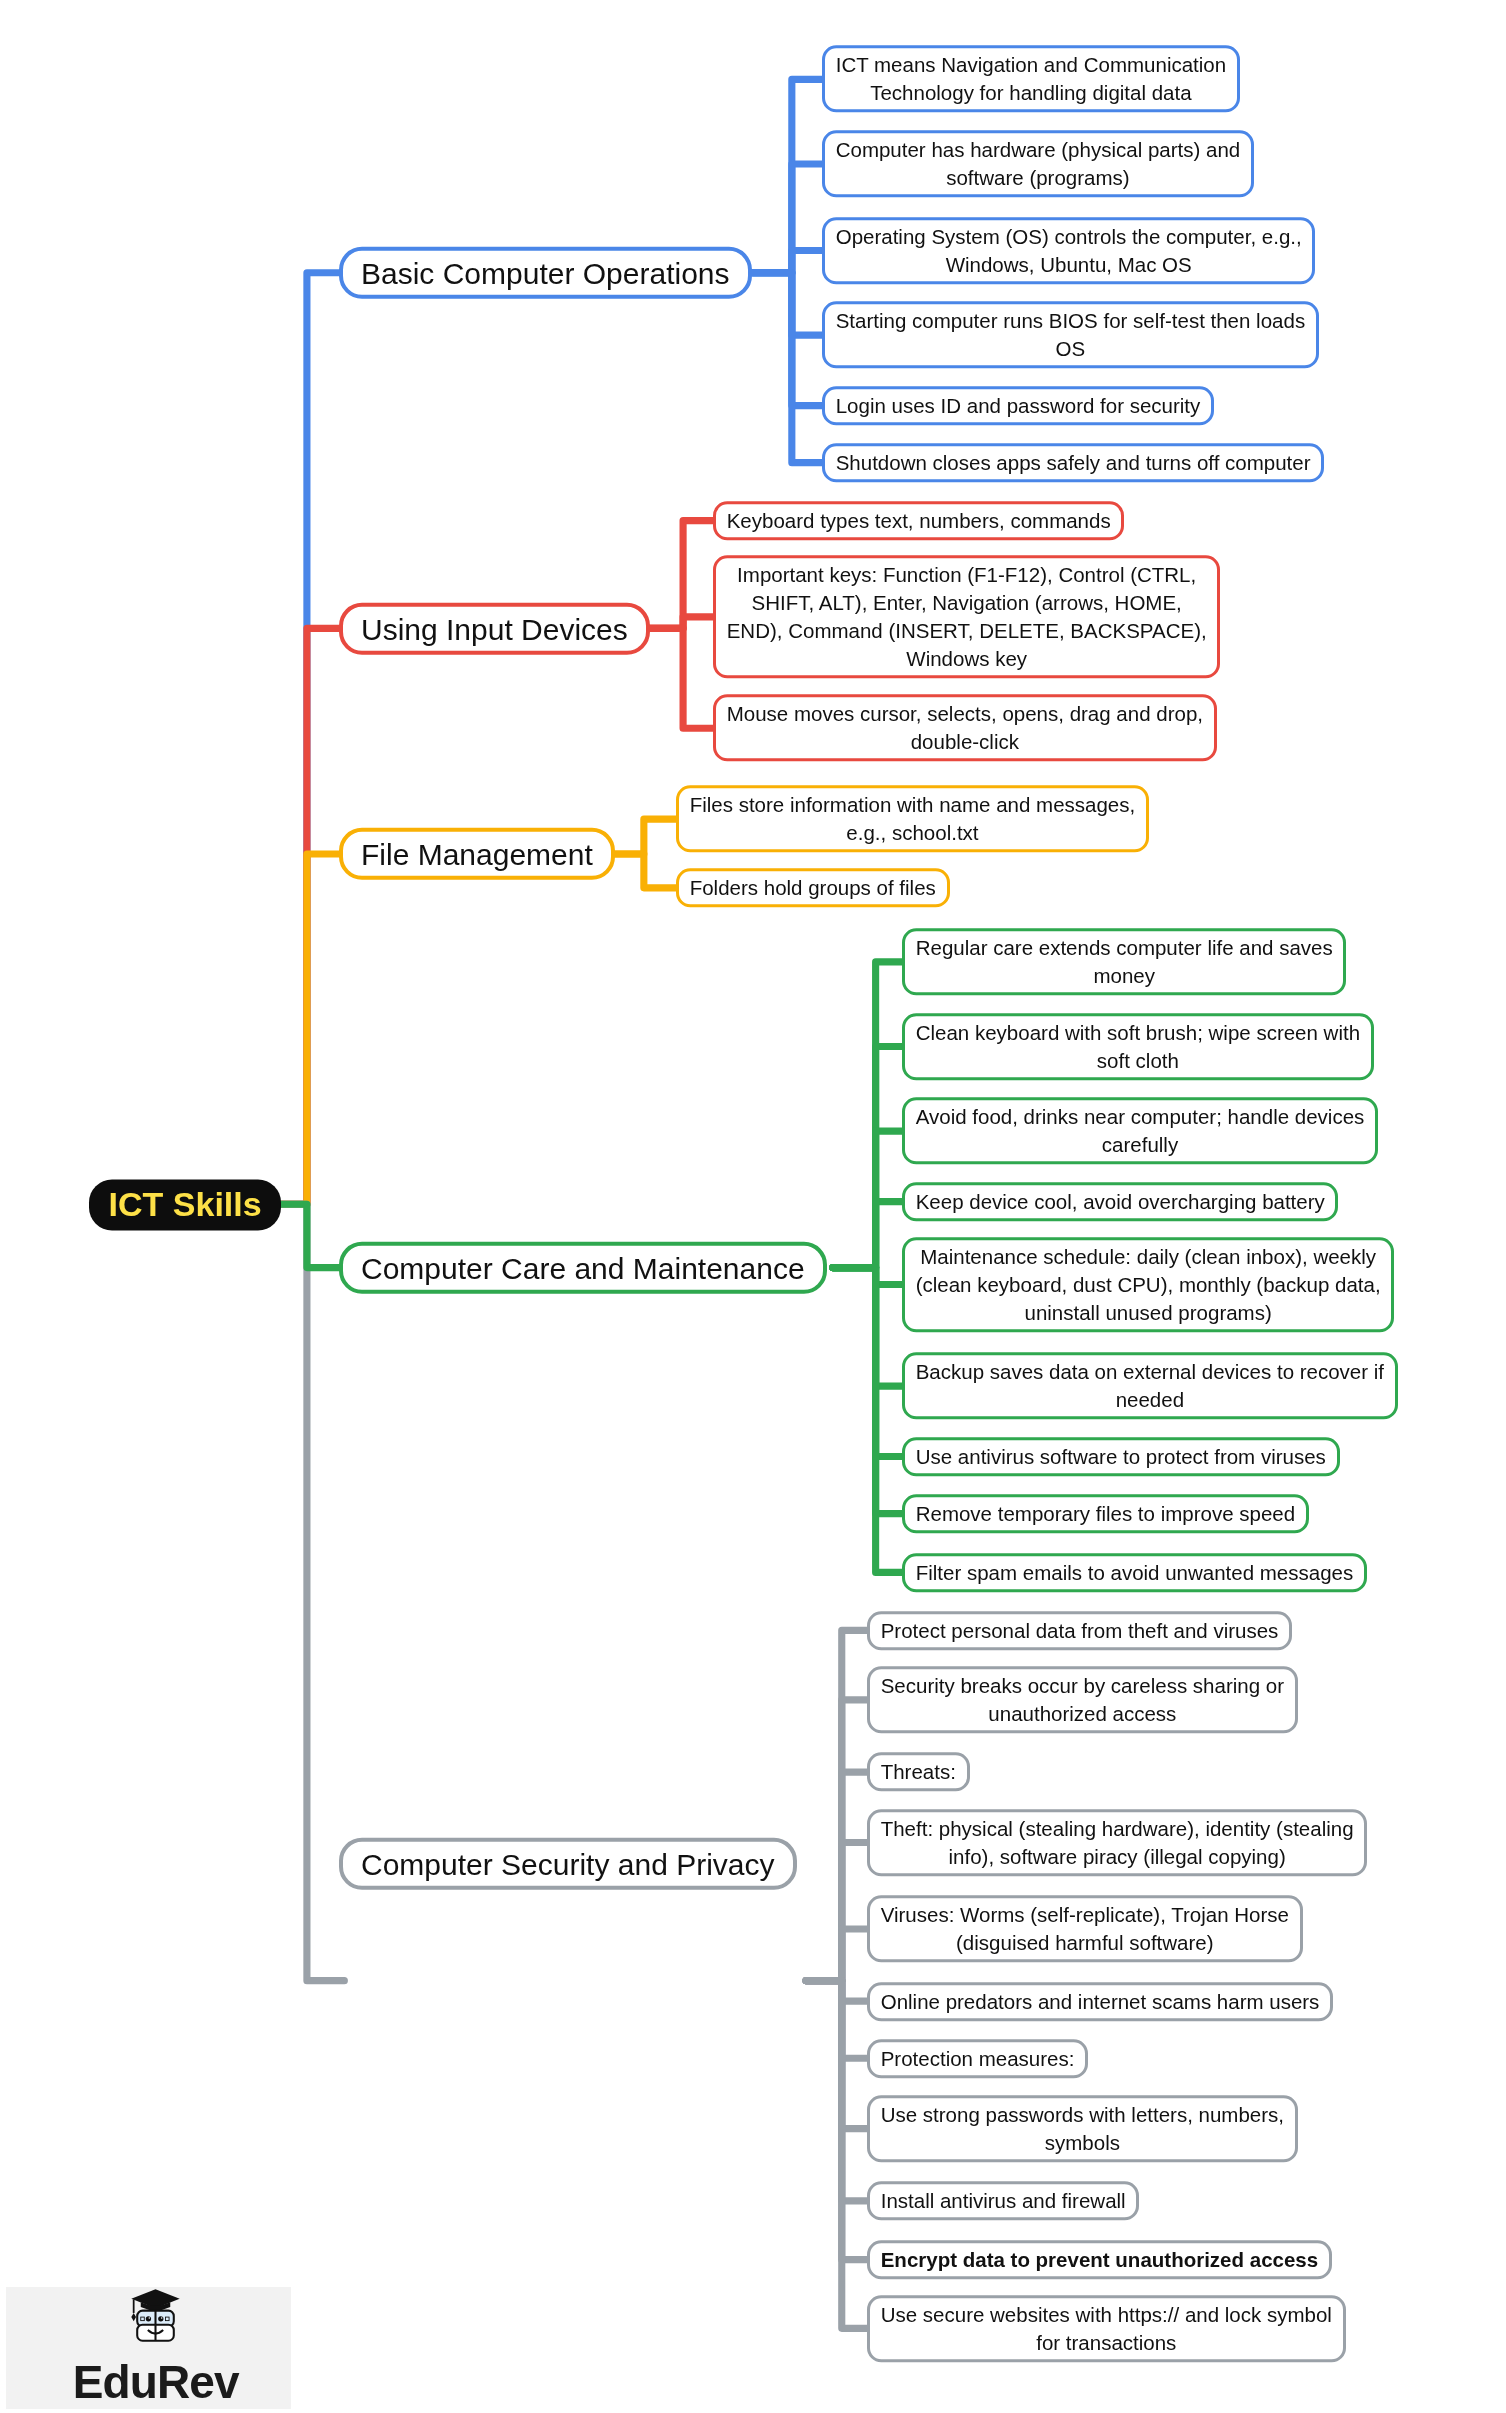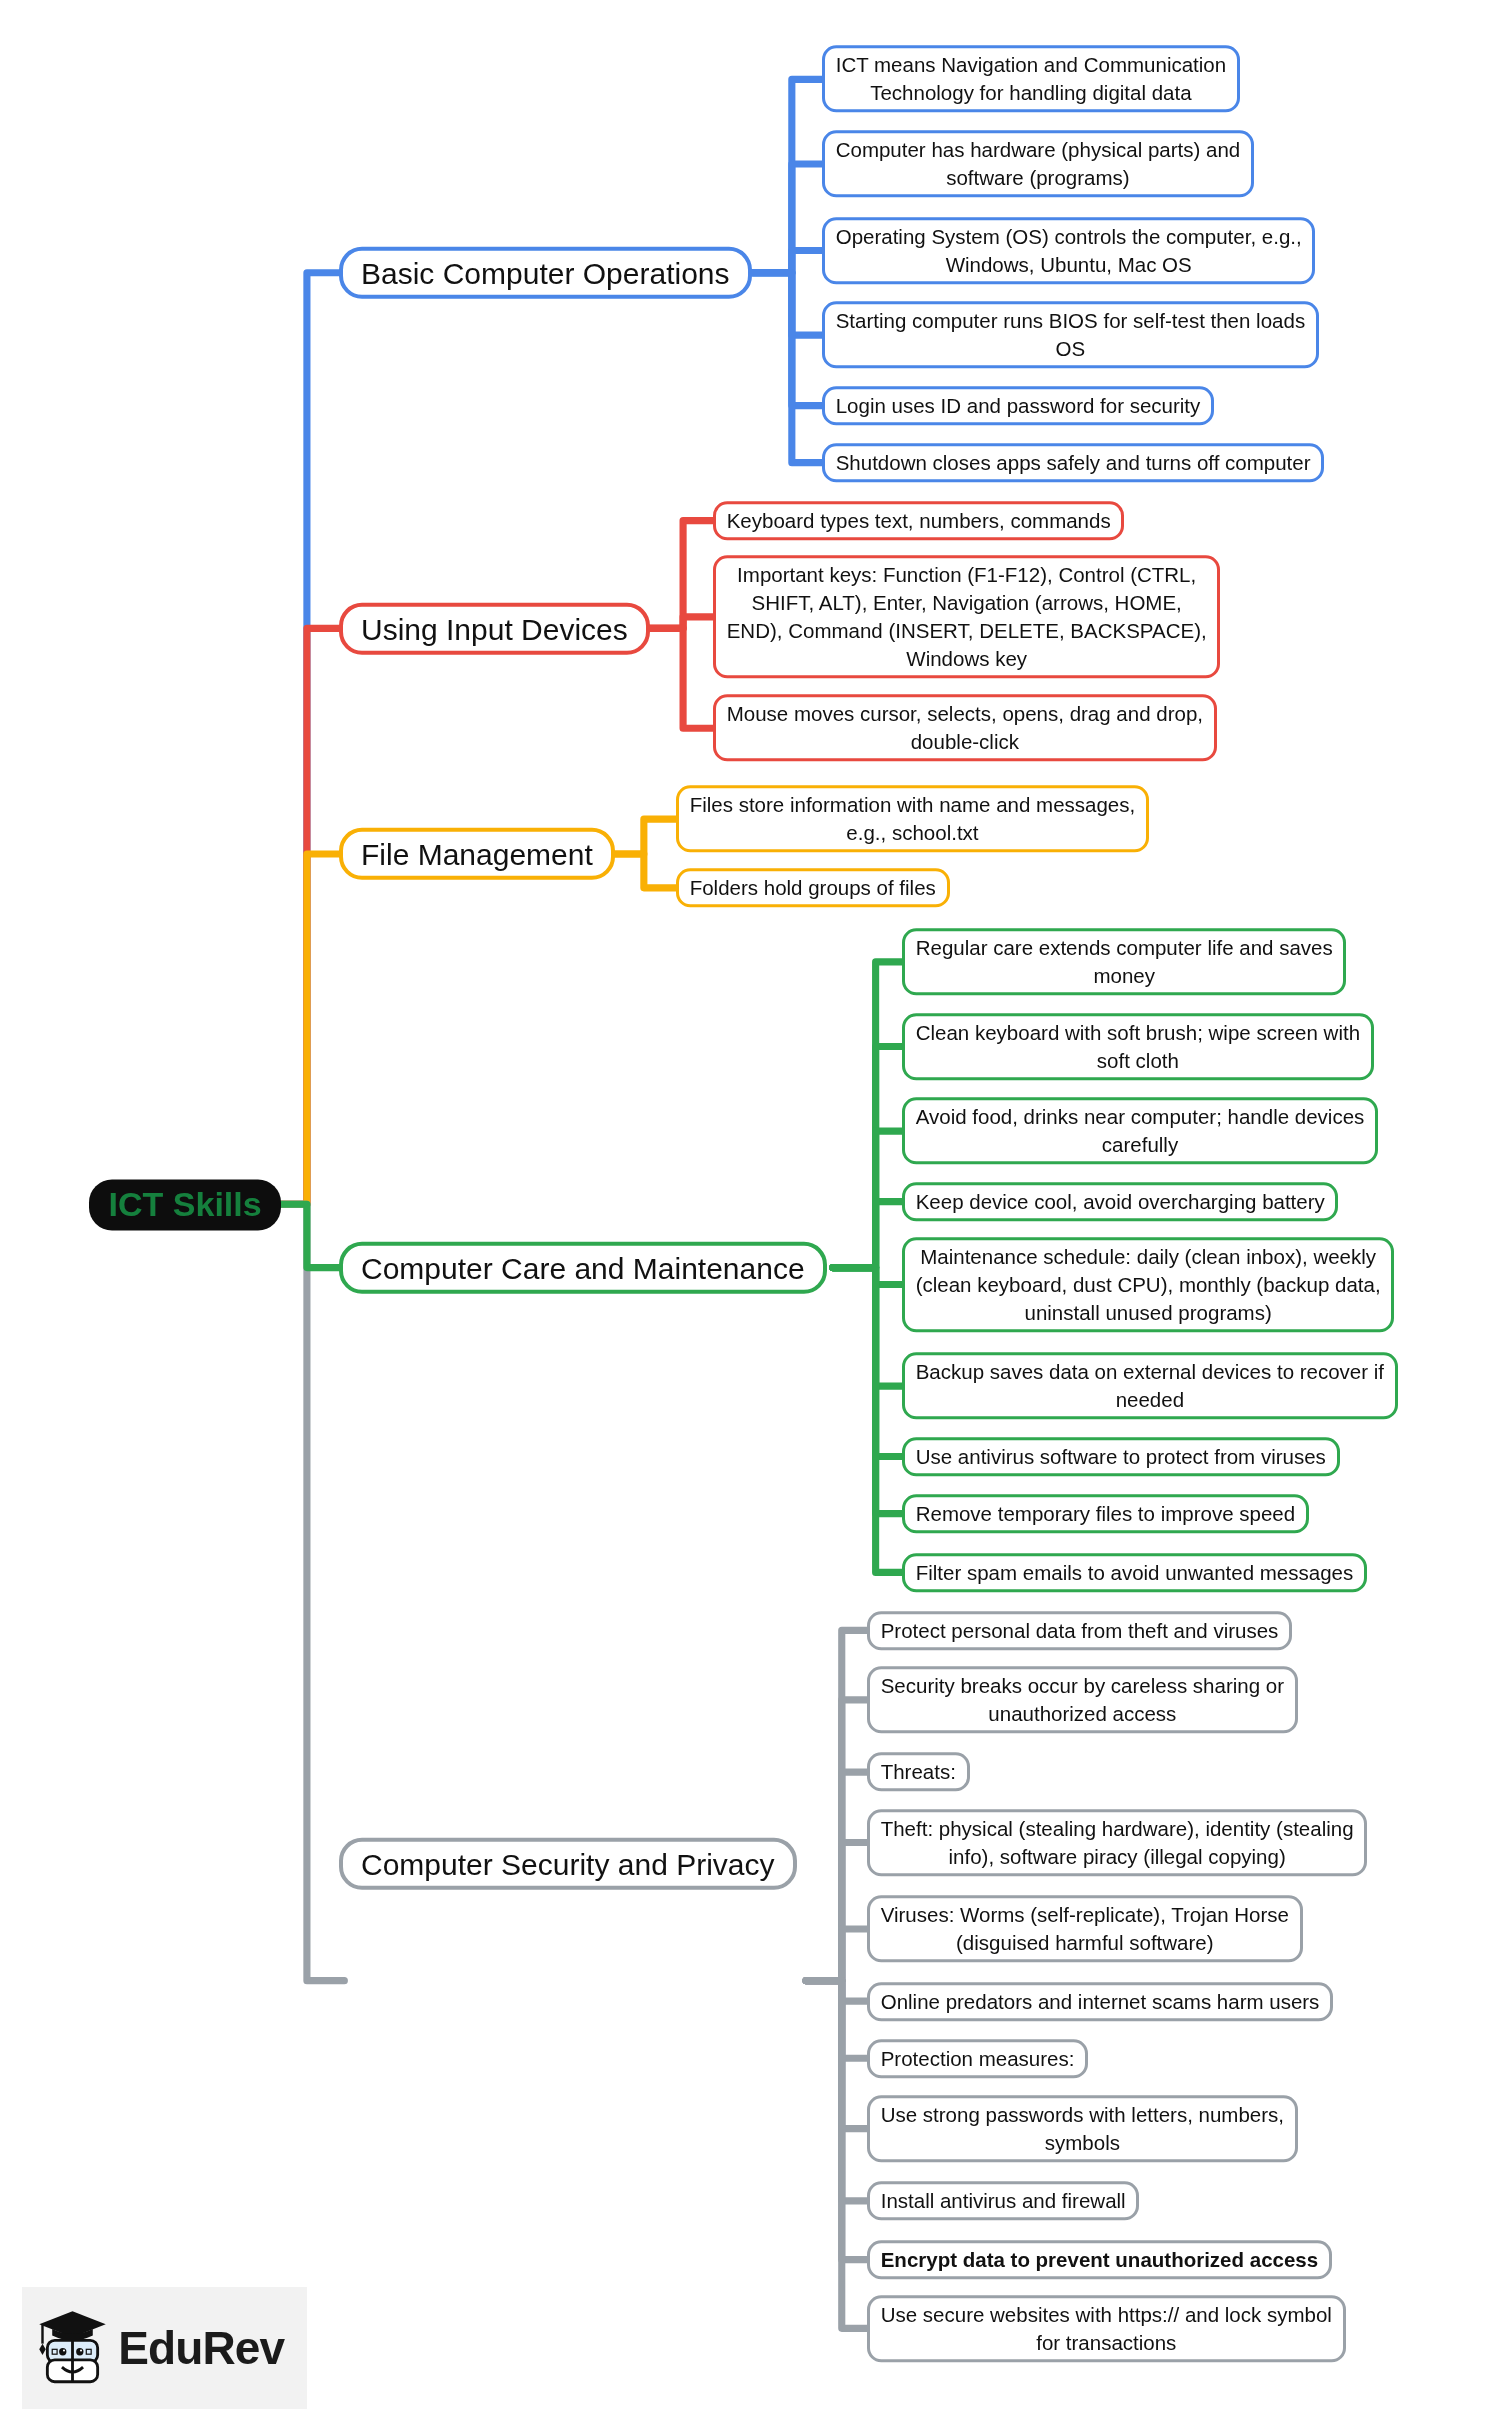--- a/index.html
+++ b/index.html
@@ -4,29 +4,29 @@
 <style>
   html,body{margin:0;padding:0;background:#ffffff;}
   .canvas{position:relative;width:1507px;height:2413px;background:#ffffff;overflow:hidden;
           font-family:"Liberation Sans", sans-serif;color:#111;}
   svg.wires{position:absolute;left:0;top:0;z-index:1;}
   .node{position:absolute;transform:translateY(-50%);width:max-content;z-index:2;background:#fff;}
   .leaf{border:3.6px solid #000;border-radius:14.3px;padding:2.7px 10.7px;font-size:20.5px;line-height:28px;
         text-align:center;white-space:pre-line;max-width:571px;}
   .branch-label{border:4.5px solid #000;border-radius:23px;padding:2.7px 18px;font-size:30px;line-height:39px;
         text-align:center;}
-  .root-node{background:#0d0d0d;color:#15803d;font-weight:bold;font-size:34px;line-height:37px;
+  .root-node{background:#0d0d0d;color:#fde047;font-weight:bold;font-size:34px;line-height:37px;
         padding:7.1px 19.6px;border-radius:23px;text-align:center;}
   .b{border-color:#4a86e8;}
   .r{border-color:#e8493f;}
   .y{border-color:#f9b005;}
   .g{border-color:#2fa84f;}
   .gy{border-color:#9aa1a8;}
-  .logo-panel{position:absolute;left:22px;top:2287px;width:285px;height:122px;background:#f2f2f2;
-        z-index:2;display:flex;align-items:center;gap:9px;padding-left:14.3px;box-sizing:border-box;}
+  .logo-panel{position:absolute;left:6px;top:2287px;width:285px;height:122px;background:#f2f2f2;
+        z-index:2;display:flex;align-items:center;gap:9px;padding-left:14.3px;box-sizing:border-box;flex-direction:column;}
   .brand-text{font-size:46px;font-weight:bold;color:#1b1b1b;letter-spacing:-0.9px;}
 </style>
 </head>
 <body>
 
 <div class="canvas">
 
   <svg class="wires" width="1507" height="2413" viewBox="0 0 1690 2707" fill="none" stroke-linejoin="round" stroke-linecap="round" stroke-width="8">
 
     <path d="M294,1351 H344 V306 H386" stroke="#4a86e8"></path>

